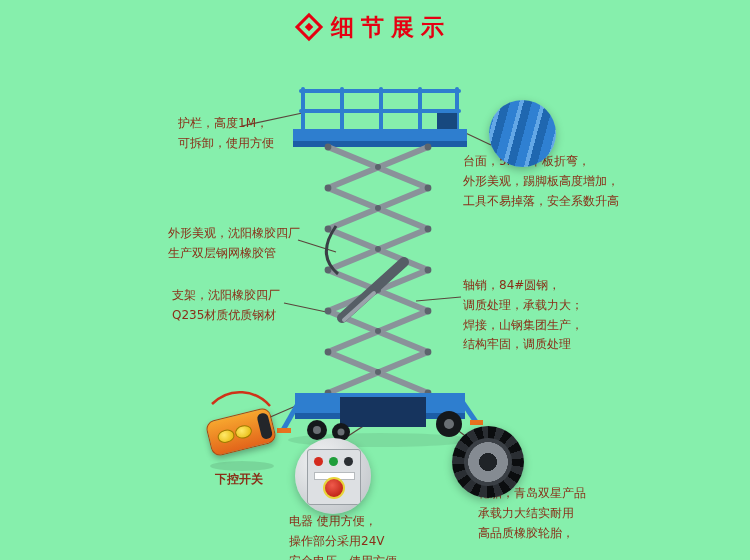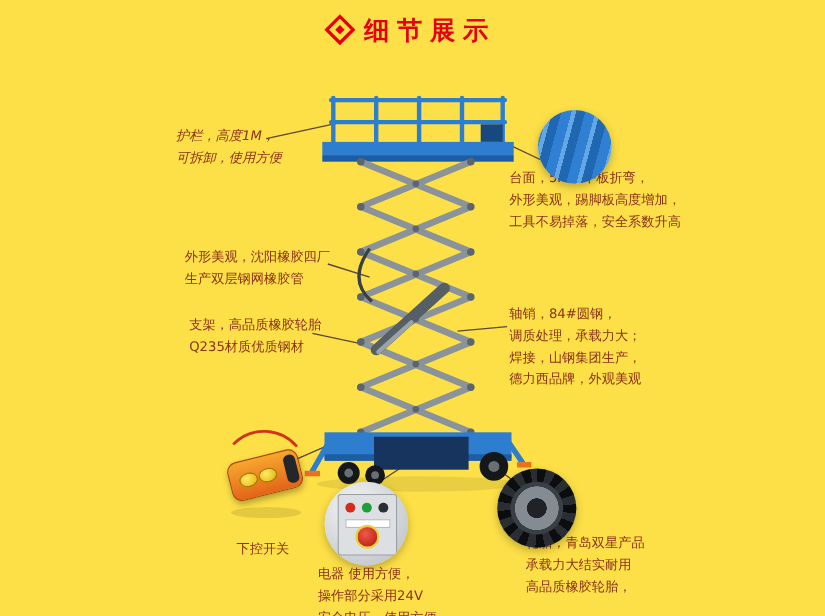--- a/index.html
+++ b/index.html
@@ -1,17 +1,17 @@
 <!DOCTYPE html>
 <html style="--accent: #e60012; --label-text: #8a2f18; --machine-blue: #2e7ecf; --machine-blue-dark: #1c5da6; --machine-navy: #16345e; --scissor-gray: #8a929a; --joint-gray: #5c646c; --leader-line: #5a453c; --outrigger-orange: #e8731f;"><head>
 <meta charset="utf-8">
 <style>
   html,body{margin:0;padding:0;background:#fff;}
   .stage{
-    position:relative;width:750px;height:560px;background:#fde047;overflow:hidden;
+    position:relative;width:750px;height:560px;background:#86efac;overflow:hidden;
     font-family:"DejaVu Sans","Liberation Sans",sans-serif;
   }
   
   .header{
     position:absolute;top:10px;left:0;width:100%;height:34px;
     display:flex;align-items:center;justify-content:center;gap:12px;
   }
   .diamond{
     position:relative;width:14px;height:14px;border:3px solid var(--accent);
     transform:rotate(45deg);display:inline-block;
@@ -24,26 +24,26 @@
     font-size:23px;font-weight:bold;color:var(--accent);letter-spacing:7px;
   }
   
   .art{position:absolute;left:0;top:0;}
   .leader{stroke:var(--leader-line);stroke-width:1.2;}
   .rail{stroke:var(--machine-blue);stroke-width:4;stroke-linecap:round;}
   .scissor{stroke:var(--scissor-gray);stroke-width:6;stroke-linecap:round;}
   .joint{fill:var(--joint-gray);}
   
   .label{position:absolute;font-size:12px;line-height:1.65;color:var(--label-text);white-space:nowrap;}
-  .label-guardrail{left:160px;top:114px;font-style:italic;}
+  .label-guardrail{left:178px;top:114px;}
   .label-platform{left:463px;top:152px;}
   .label-hose{left:168px;top:224px;}
   .label-frame{left:172px;top:286px;}
   .label-pin{left:463px;top:276px;}
-  .label-switch{left:215px;top:490px;}
+  .label-switch{left:215px;top:470px;font-weight:bold;}
   .label-electric{left:289px;top:512px;}
   .label-tire{left:478px;top:484px;}
   
   .photo{position:absolute;border-radius:50%;box-shadow:0 3px 8px rgba(0,0,0,.25);}
   .photo-platform{
     left:489px;top:100px;width:67px;height:67px;
     background:repeating-linear-gradient(105deg,#2f80d2 0 9px,#63a7e6 9px 13px,#1f67b0 13px 21px);
   }
   .photo-controlbox{
     left:295px;top:438px;width:76px;height:76px;
@@ -205,29 +205,29 @@
     <div>外形美观，踢脚板高度增加，</div>
     <div>工具不易掉落，安全系数升高</div>
   </div>
 
   <div class="label label-hose">
     <div>外形美观，沈阳橡胶四厂</div>
     <div>生产双层钢网橡胶管</div>
   </div>
 
   <div class="label label-frame">
-    <div>支架，高品质橡胶轮胎</div>
+    <div>支架，沈阳橡胶四厂</div>
     <div>Q235材质优质钢材</div>
   </div>
 
   <div class="label label-pin">
     <div>轴销，84#圆钢，</div>
     <div>调质处理，承载力大；</div>
     <div>焊接，山钢集团生产，</div>
-    <div>德力西品牌，外观美观</div>
+    <div>结构牢固，调质处理</div>
   </div>
 
   <div class="label label-switch">
     <div>下控开关</div>
   </div>
 
   <div class="label label-electric">
     <div>电器 使用方便，</div>
     <div>操作部分采用24V</div>
     <div>安全电压，使用方便</div>

